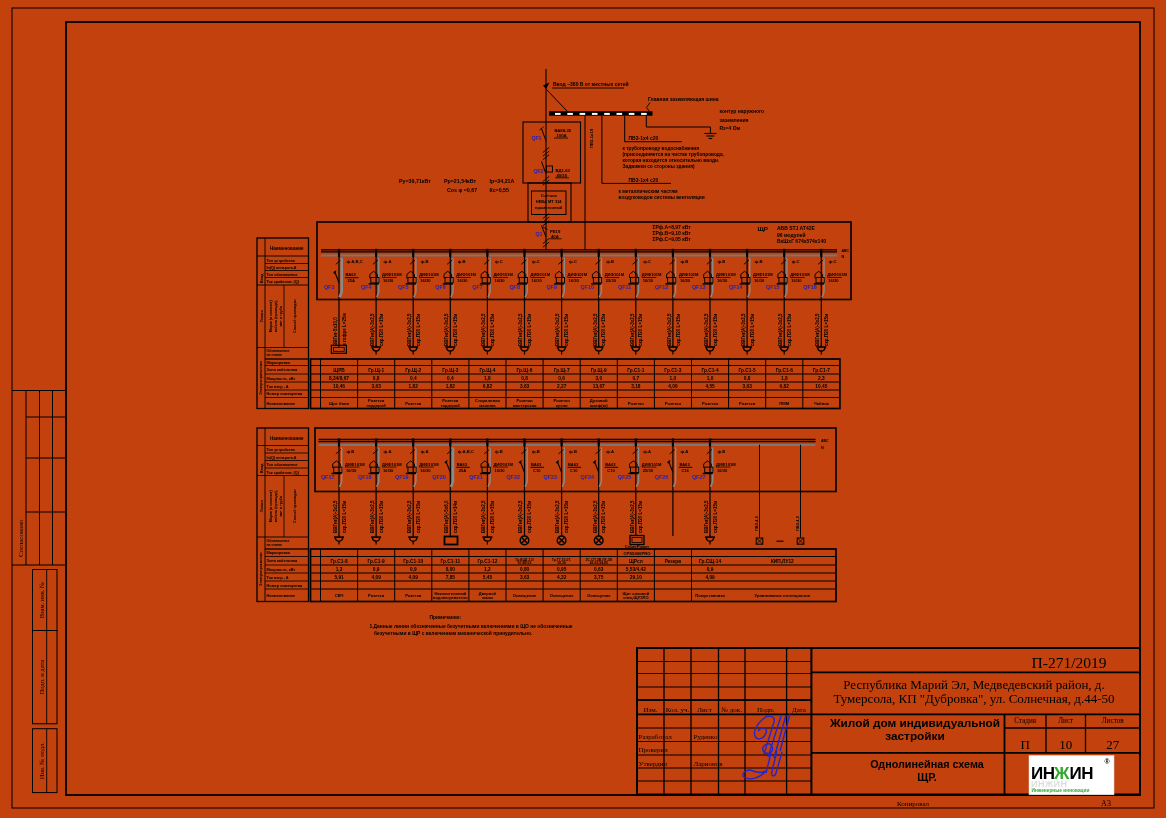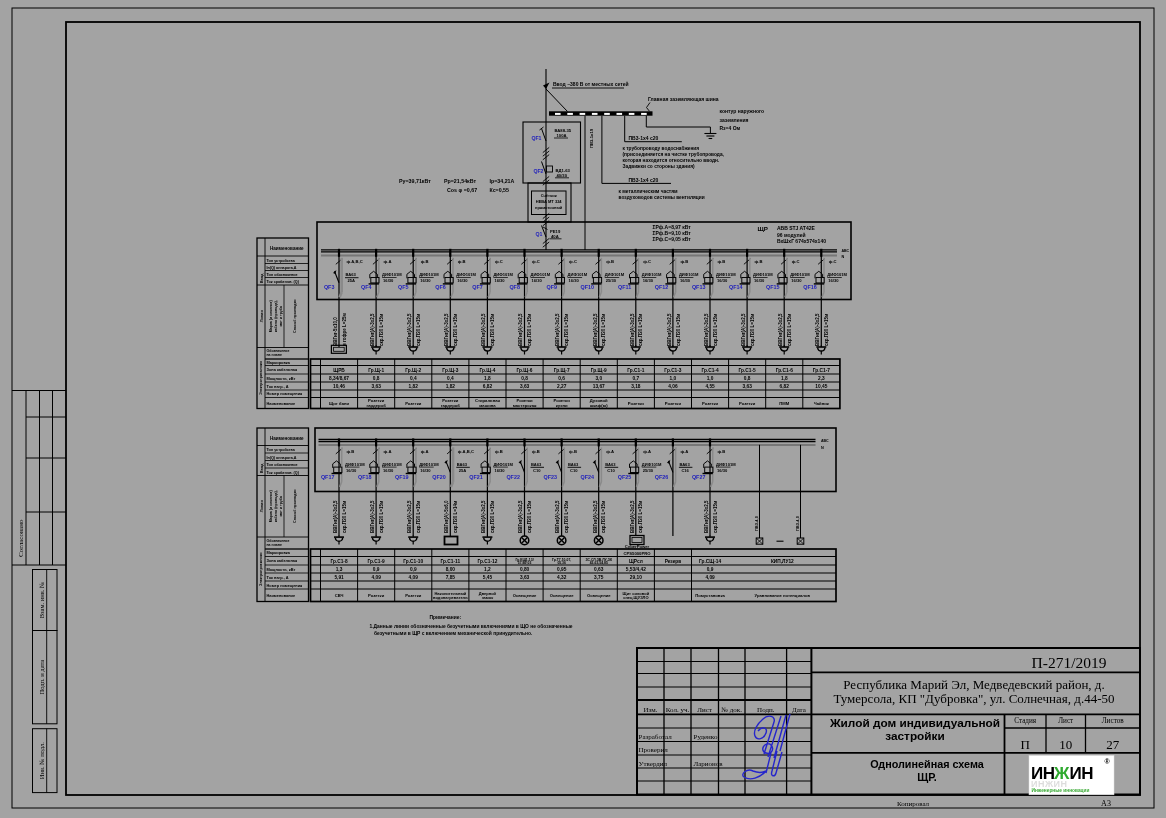--- a/index.html
+++ b/index.html
@@ -1,15 +1,15 @@
 <!DOCTYPE html>
 <html><head><meta charset="utf-8">
 <style>
 html,body{margin:0;padding:0;background:#fff;}
-#page{position:relative;width:1166px;height:818px;background:#a3a3a3;overflow:hidden;}
+#page{position:relative;width:1166px;height:818px;background:#c2410c;overflow:hidden;}
 </style></head>
 <body>
 <div id="page">
 <svg width="1166" height="818" viewBox="0 0 1166 818">
 <rect x="12" y="8" width="1142" height="800" stroke="#000" stroke-width="1.0" fill="none"></rect>
 <rect x="66" y="22" width="1074" height="773" stroke="#000" stroke-width="1.8" fill="none"></rect>
 <line x1="12" y1="390.5" x2="66" y2="390.5" stroke="#000" stroke-width="1.0"></line>
 <line x1="12" y1="565" x2="66" y2="565" stroke="#000" stroke-width="1.0"></line>
 <line x1="26" y1="390.5" x2="26" y2="565" stroke="#000" stroke-width="1.0"></line>
 <line x1="39.5" y1="390.5" x2="39.5" y2="565" stroke="#000" stroke-width="1.0"></line>

